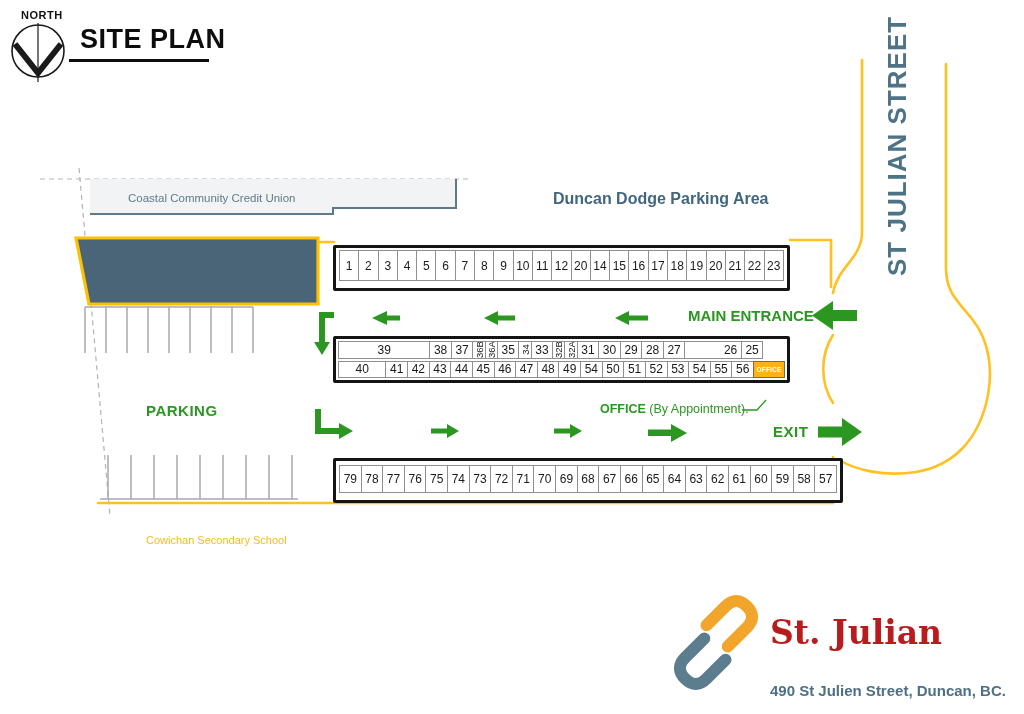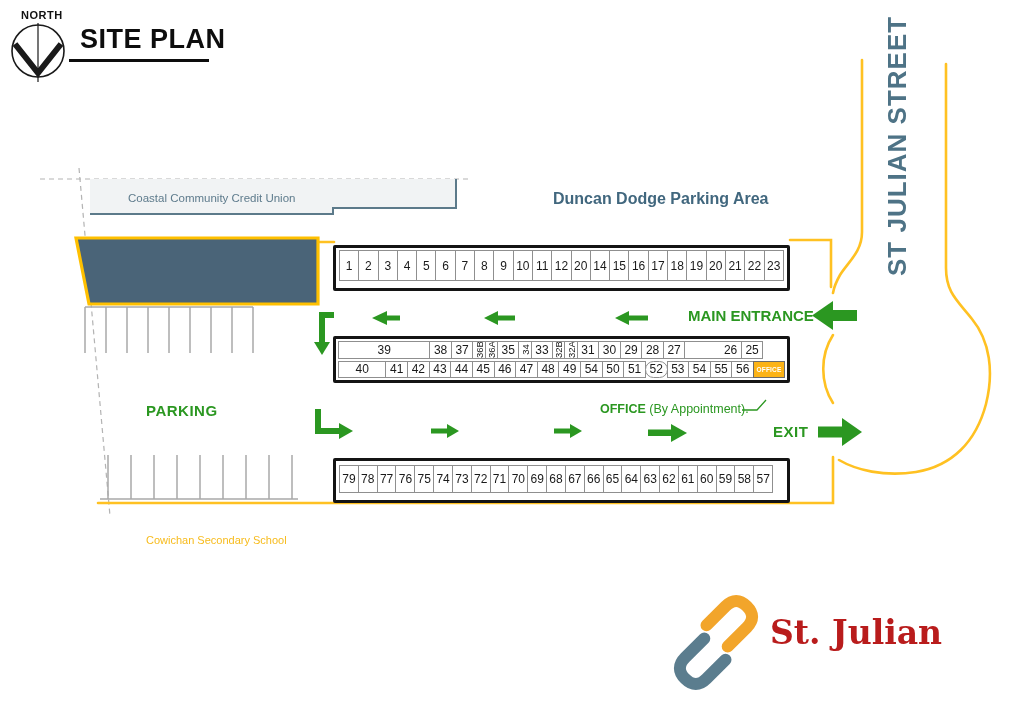--- a/index.html
+++ b/index.html
@@ -23,21 +23,21 @@
   #office-note{left:600px;top:402px;font-size:12.5px;color:#2b9721;}
   #office-note .b{font-weight:bold;}
   #cowichan-label{left:146px;top:534px;font-size:11px;color:#f7bb1c;}
   #street-label{left:882px;top:60px;height:216px;width:34px;font-size:26px;font-weight:bold;
                 color:#4e7386;writing-mode:vertical-rl;transform:rotate(180deg);
                 text-align:center;letter-spacing:1px;}
   
   .unit-frame{position:absolute;z-index:2;border:3px solid #141414;border-radius:2px;
               background:#fff;box-sizing:border-box;}
   #row-top{left:333px;top:245px;width:457px;height:46px;display:flex;padding:2px 3px 7px 3px;}
-  #row-bottom{left:333px;top:458px;width:457px;height:45px;display:flex;padding:4px 14px 7px 3px;}
+  #row-bottom{left:333px;top:458px;width:510px;height:45px;display:flex;padding:4px 3px 7px 3px;}
   #building-mid{left:333px;top:336px;width:457px;height:47px;}
   .half{display:flex;height:50%;box-sizing:border-box;}
   #mid-upper{padding:2px 2px 1px 2px;}
   #mid-lower{padding:1px 2px 2px 2px;}
   .cell{flex:1 1 0;min-width:0;background:#fff;border:1px solid #8f8f8f;margin-left:-1px;
         display:flex;align-items:center;justify-content:center;
         font-size:12px;color:#1a1a1a;overflow:hidden;}
   .cell:first-child{margin-left:0;}
   .cell.rot span{transform:rotate(-90deg);font-size:9.5px;white-space:nowrap;}
   .cell.office{background:#fcb316;border-color:#6b6b6b;}
@@ -333,21 +333,21 @@
         </div>
         <div class="cell" style="flex-grow: 1;">
           <span>54</span>
         </div>
         <div class="cell" style="flex-grow: 1;">
           <span>50</span>
         </div>
         <div class="cell" style="flex-grow: 1;">
           <span>51</span>
         </div>
-        <div class="cell" style="flex-grow: 1; border-radius: 10px;">
+        <div class="cell" style="flex-grow: 1;">
           <span>52</span>
         </div>
         <div class="cell" style="flex-grow: 1;">
           <span>53</span>
         </div>
         <div class="cell" style="flex-grow: 1;">
           <span>54</span>
         </div>
         <div class="cell" style="flex-grow: 1;">
           <span>55</span>
@@ -427,13 +427,14 @@
       </div>
       <div class="cell">
         <span>58</span>
       </div>
       <div class="cell">
         <span>57</span>
       </div>
     </div>
 
   <div class="lbl" id="logo-line1">St. Julian</div>
+  <div class="lbl" id="logo-address">490 St Julien Street, Duncan, BC.</div>
 </div>
 
 </body></html>

